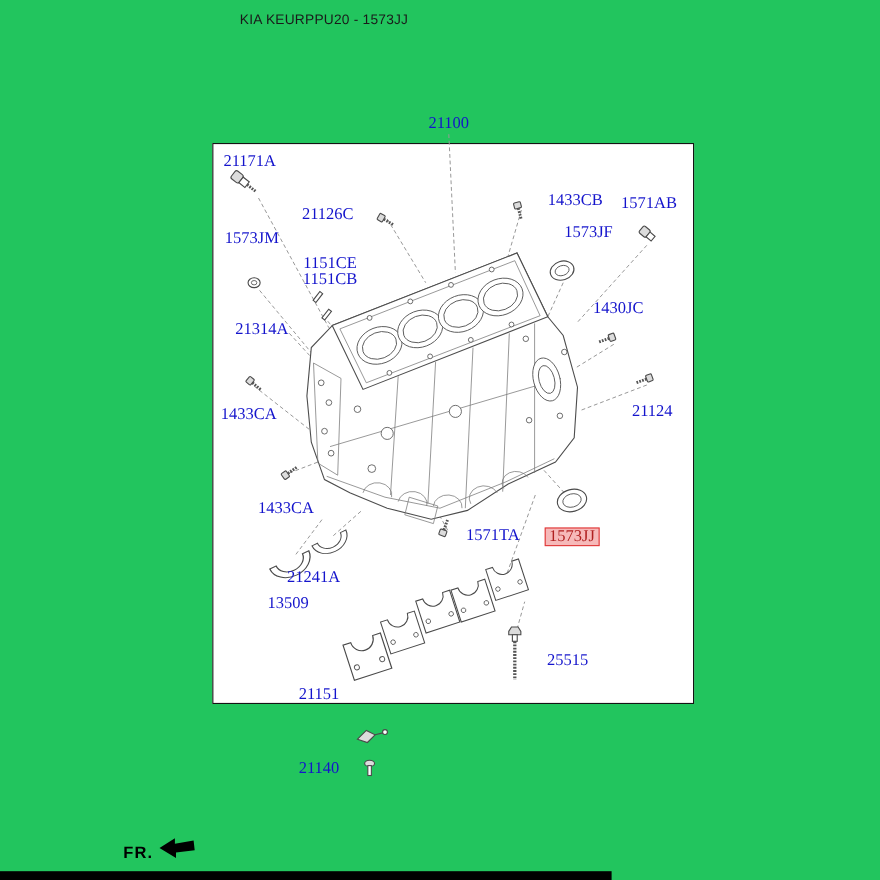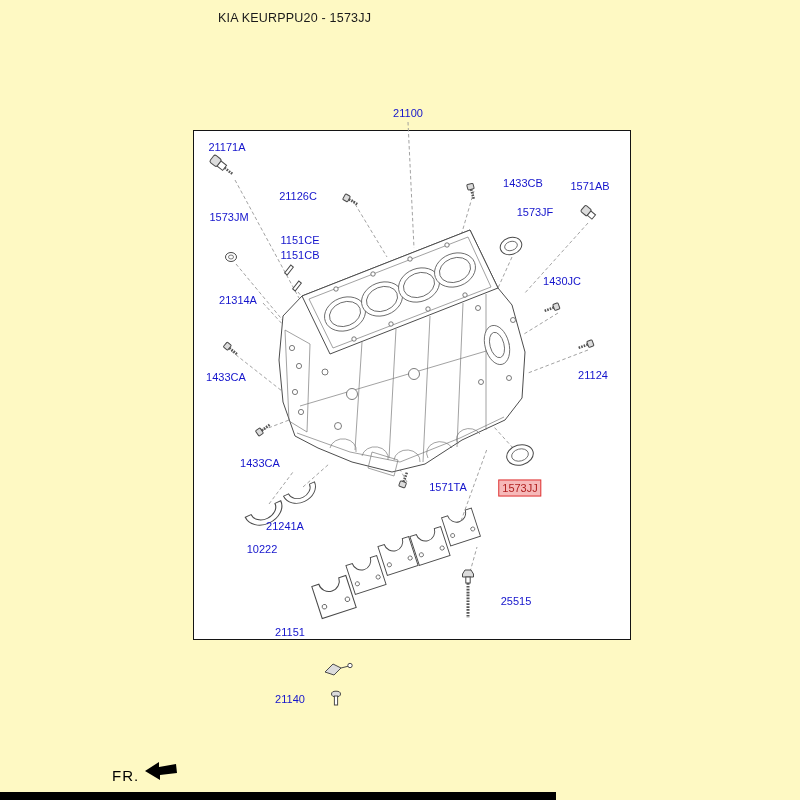--- a/index.html
+++ b/index.html
@@ -1,38 +1,38 @@
 <!DOCTYPE html>
 <html><head>
 <meta charset="utf-8">
 <style>
   * { margin:0; padding:0; box-sizing:border-box; }
   html,body { width:800px; height:800px; background:#fff; overflow:hidden; }
   body { font-family:"Liberation Sans", sans-serif; position:relative; }
-  .page { position:absolute; inset:0; background:#fef9c3; }
+  .page { position:absolute; inset:0; background:#22c55e; }
 
   .doc-title { position:absolute; left:218px; top:11px; font-size:12.5px; color:#1a1a1a; letter-spacing:0.2px; }
 
   .frame { position:absolute; left:193px; top:130px; width:438px; height:510px; border:1.5px solid #141414; background:#fff; }
 
   svg.canvas { position:absolute; left:0; top:0; width:800px; height:800px; }
 
-  .plabel { position:absolute; transform:translate(-50%,-50%); color:#1414cc; font-size:11px; line-height:15px; white-space:nowrap; cursor:pointer; z-index:5; }
+  .plabel { position:absolute; transform:translate(-50%,-50%); color:#1414cc; font-size:15px; line-height:15px; white-space:nowrap; cursor:pointer; z-index:5;font-family:Liberation Serif, serif; }
   .plabel.hl { background:#f6b9b9; border:1.5px solid #e03a3a; color:#b02020; padding:0 3px; }
 
   .blk  { stroke:#4d4d4d; stroke-width:1; fill:#fff; }
   .blk2 { stroke:#7a7a7a; stroke-width:0.7; fill:none; }
   .hole { stroke:#5a5a5a; stroke-width:0.8; fill:#fff; }
   .lead { stroke:#979797; stroke-width:0.9; stroke-dasharray:3.5 2.5; fill:none; }
   .ico  { stroke:#4a4a4a; stroke-width:1; fill:#fff; }
   .icoF { stroke:#4a4a4a; stroke-width:1; fill:#dcdcdc; }
   .shaft { stroke:#555; stroke-width:2.6; stroke-dasharray:1.6 1.1; fill:none; }
   .shaft3 { stroke:#555; stroke-width:3; stroke-dasharray:1.7 1.2; fill:none; }
 
-  .fr-label { position:absolute; left:112px; top:767px; font-size:15px; font-weight:normal; color:#000; letter-spacing:1px; }
+  .fr-label { position:absolute; left:112px; top:767px; font-size:15px; font-weight:bold; color:#000; letter-spacing:1px; }
   .bottom-bar { position:absolute; left:0; top:792px; width:556px; height:8px; background:#000; }
 </style>
 </head>
 <body>
 
 <div class="page">
 
   <div class="doc-title">KIA KEURPPU20 - 1573JJ</div>
 
   <div class="frame"></div>
@@ -219,21 +219,21 @@
   <div class="plabel" style="left:300px;top:240px">1151CE</div>
   <div class="plabel" style="left:300px;top:255px">1151CB</div>
   <div class="plabel" style="left:238px;top:300px">21314A</div>
   <div class="plabel" style="left:562px;top:281px">1430JC</div>
   <div class="plabel" style="left:226px;top:377px">1433CA</div>
   <div class="plabel" style="left:593px;top:375px">21124</div>
   <div class="plabel" style="left:260px;top:463px">1433CA</div>
   <div class="plabel" style="left:448px;top:487px">1571TA</div>
   <div class="plabel hl" style="left:520px;top:488px">1573JJ</div>
   <div class="plabel" style="left:285px;top:526px">21241A</div>
-  <div class="plabel" style="left:262px;top:549px">10222</div>
+  <div class="plabel" style="left:262px;top:549px">13509</div>
   <div class="plabel" style="left:516px;top:601px">25515</div>
   <div class="plabel" style="left:290px;top:632px">21151</div>
   <div class="plabel" style="left:290px;top:699px">21140</div>
 
   <div class="fr-label">FR.</div>
 
   <div class="bottom-bar"></div>
 
 </div>
 

